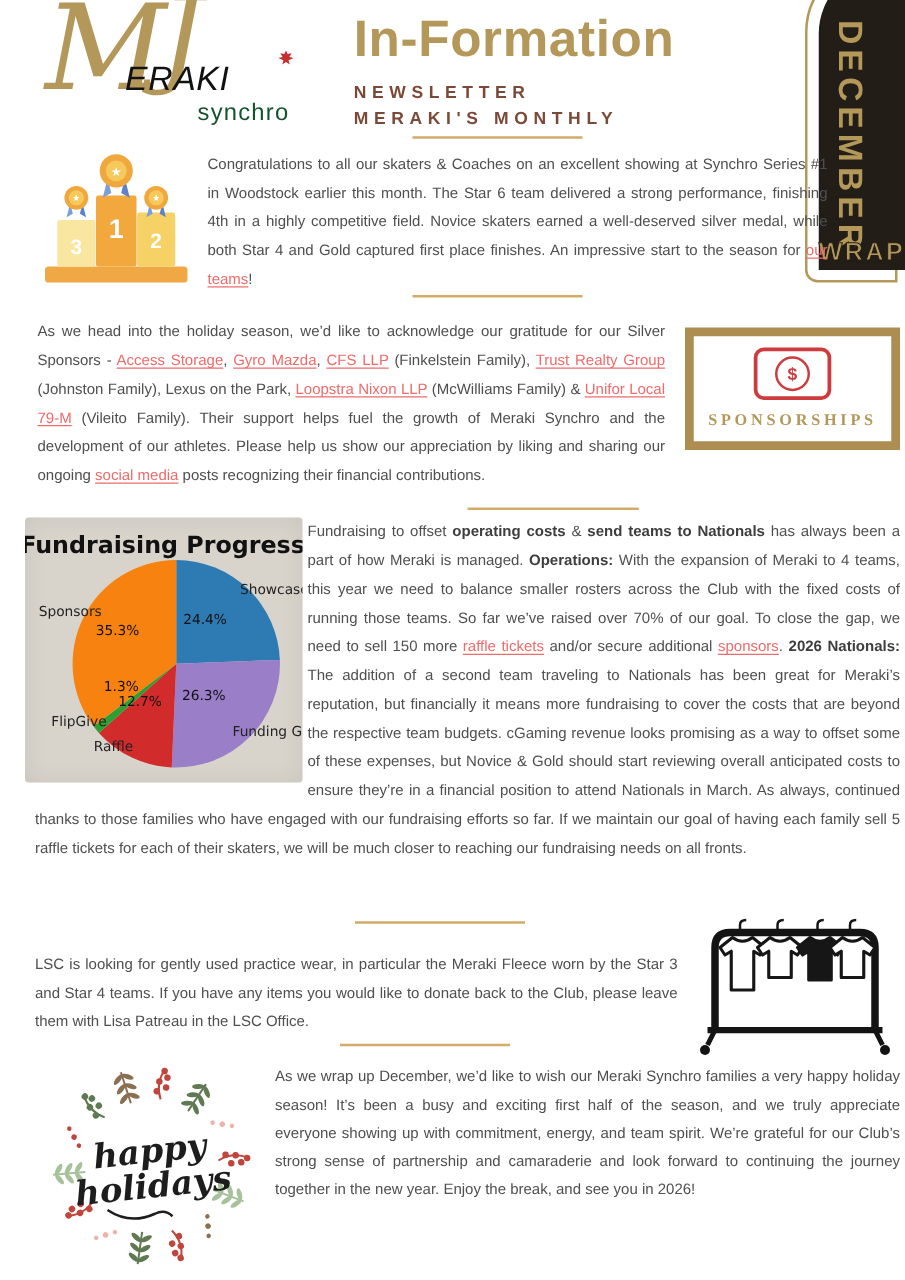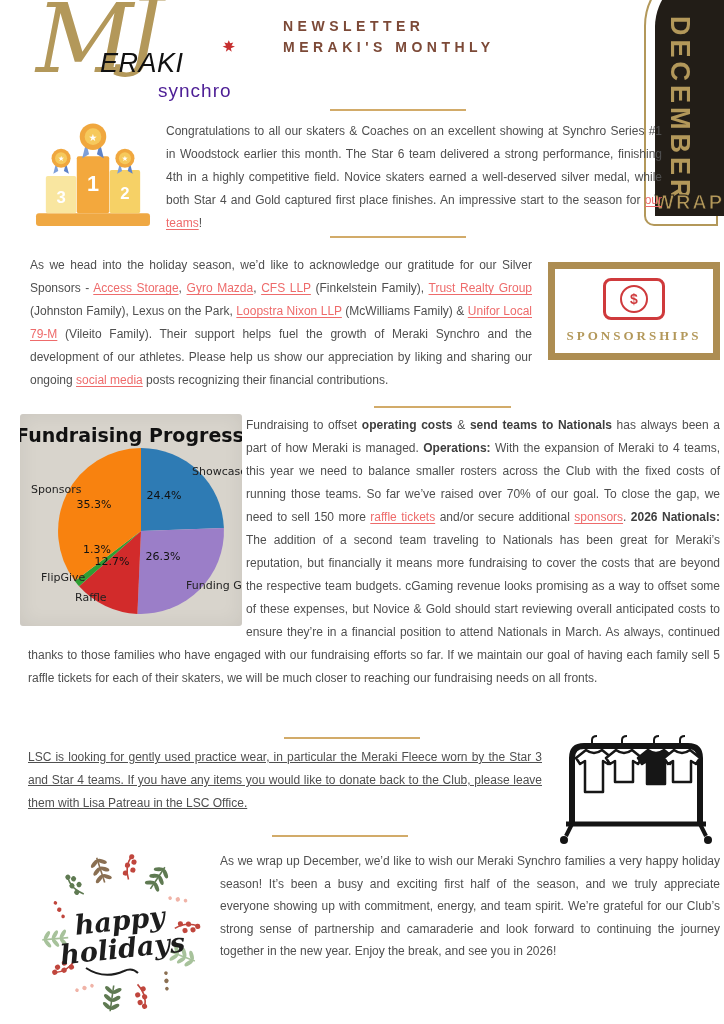--- a/index.html
+++ b/index.html
@@ -11,21 +11,21 @@
   .b{font-weight:bold;color:#3e3e3e;}
 
   
   .logo{position:absolute;left:36px;top:2px;width:220px;height:110px;}
   .logo-m{position:absolute;left:0;top:-10px;font-family:"DejaVu Serif",serif;font-style:italic;
           font-size:95px;line-height:1;color:#b3985a;}
   .logo-j{position:absolute;left:92px;top:-16px;font-family:"DejaVu Serif",serif;font-style:italic;
           font-size:86px;line-height:1;color:#b3985a;}
   .logo-word{position:absolute;left:64px;top:46px;font-size:27px;font-weight:400;font-style:italic;
           color:#111;letter-spacing:0.5px;}
-  .logo-sub{position:absolute;left:122px;top:78px;font-size:19px;color:#4c1d95;letter-spacing:1px;}
+  .logo-sub{position:absolute;left:122px;top:78px;font-size:19px;color:#14532d;letter-spacing:1px;}
   .logo-leaf{position:absolute;left:186px;top:38px;}
   .masthead{position:absolute;left:283px;top:8px;}
   .masthead h1{margin:0;font-size:41px;font-weight:800;color:#b3985a;letter-spacing:0.5px;}
   .masthead .sub{margin-top:8px;font-size:14px;font-weight:700;letter-spacing:4.5px;
           color:#7c4937;line-height:21px;}
 
   
   .dec-ribbon{position:absolute;top:0;right:0;width:80px;height:228px;}
   .dec-outline{position:absolute;left:0;top:-34px;width:70px;height:256px;background:#fff;
           border:2px solid #b3985a;border-radius:60px 0 0 10px;}
@@ -48,39 +48,40 @@
   .dollar-circle{width:24px;height:24px;border:2.5px solid #cf3a3c;border-radius:50%;color:#cf3a3c;
           font-size:14px;font-weight:bold;display:flex;align-items:center;justify-content:center;}
   .sponsor-label{margin-top:8px;font-family:"Liberation Serif",serif;font-weight:bold;font-size:13px;
           letter-spacing:3px;color:#b3985a;text-align:right;}
   #sec-fundraising{left:20px;top:414px;width:700px;}
   #sec-fundraising .body-text{padding-left:8px;}
   .chart-photo{float:left;width:222px;height:212px;margin:0 4px 13px 0;background:#d8d4cc;
           border-radius:3px;box-shadow:inset 0 0 20px rgba(0,0,0,0.07);}
   #sec-lsc{left:28px;top:720px;width:692px;}
   #rack{float:right;margin:2px 0 0 10px;}
-  #sec-lsc .body-text{margin-top:26px;text-decoration:underline;}
+  #sec-lsc .body-text{margin-top:40px;}
   #sec-holiday{left:28px;top:850px;width:692px;}
   #wreath-svg{float:left;margin:0 16px 0 10px;}
   #sec-holiday .body-text{line-height:22.6px;}
 </style>
 </head>
 <body>
 
 <div class="logo">
   <span class="logo-m">M</span>
   <span class="logo-j">J</span>
   <span class="logo-word">ERAKI</span>
   <svg class="logo-leaf" width="13" height="12" viewBox="0 0 11.5 10">
     <path d="M6 0 L7.2 2.6 L10 2 L8.4 4.6 L11.5 5.4 L7.8 7 L8.6 10 L6 8.2 L3.4 10 L4.2 7 L0.5 5.4 L3.6 4.6 L2 2 L4.8 2.6 Z" fill="#c62f2f"></path>
   </svg>
   <span class="logo-sub">synchro</span>
 </div>
 
 <div class="masthead">
+  <h1>In-Formation</h1>
   <div class="sub">
     <div>NEWSLETTER</div>
     <div>MERAKI'S MONTHLY</div>
   </div>
 </div>
 
 <div class="dec-ribbon">
   <div class="dec-outline"></div>
   <div class="dec-black"></div>
   <div class="dec-month">DECEMBER</div>

